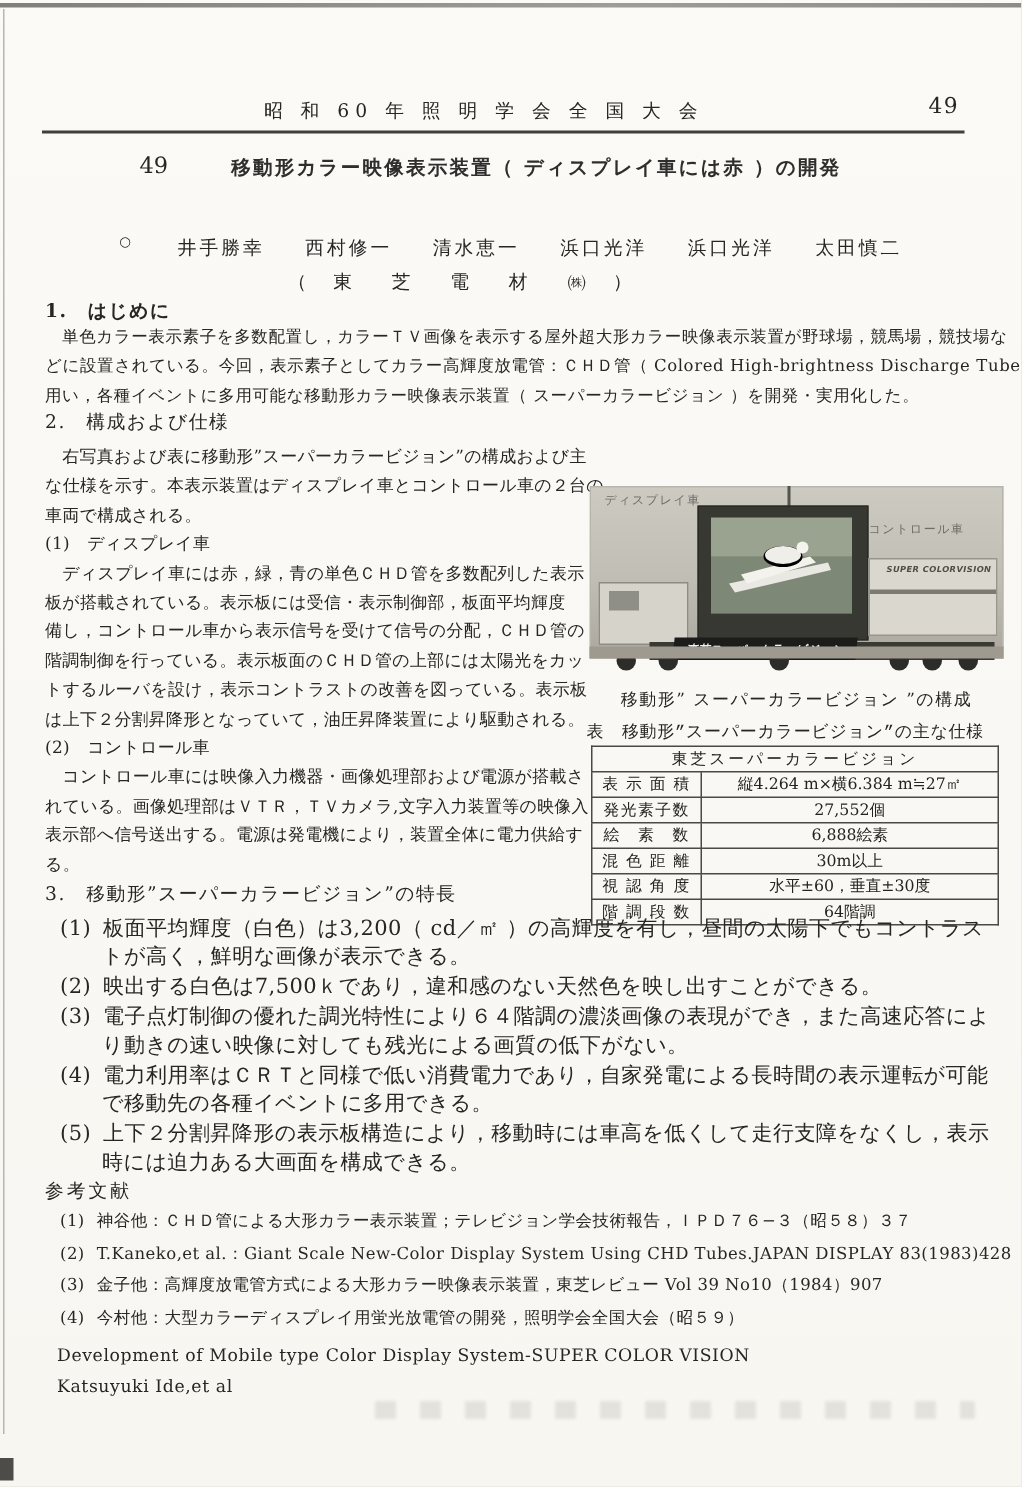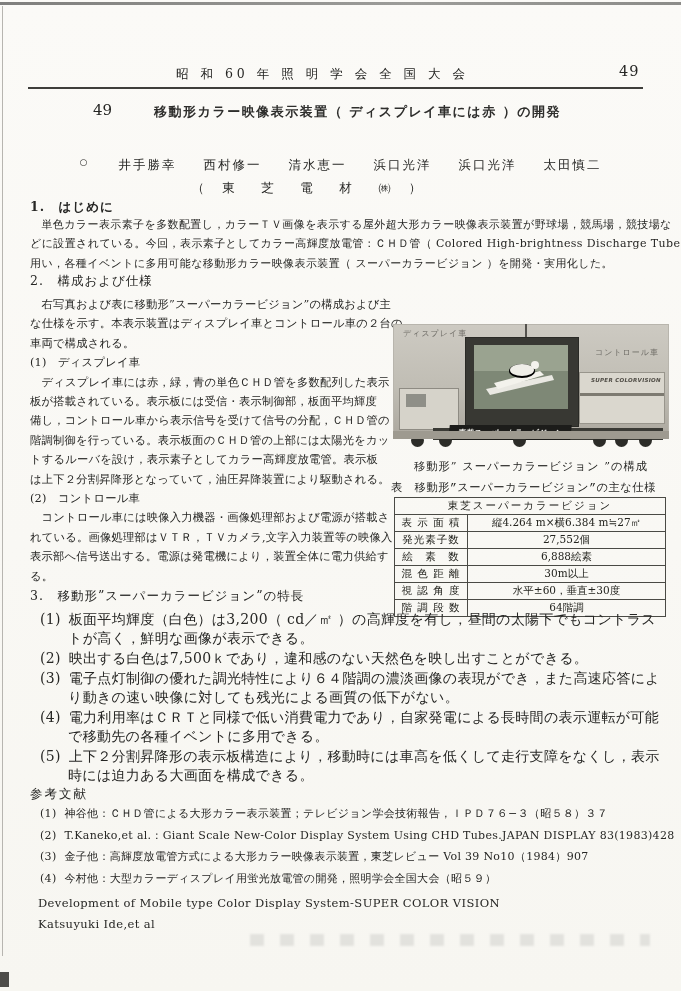--- a/index.html
+++ b/index.html
@@ -33,21 +33,21 @@
   .features{position:absolute;top:610px;left:30px;width:633px;font-size:14px;line-height:19px;letter-spacing:.3px;}
   .feat-item{padding-left:38px;text-indent:-28px;margin-bottom:1px;}
   .feat-num{margin-right:8px;}
   .refs{position:absolute;top:803px;left:30px;width:640px;font-size:11px;line-height:21.5px;letter-spacing:.3px;}
   .ref-item{padding-left:38px;text-indent:-28px;white-space:nowrap;}
   .footer{position:absolute;top:893px;left:38px;font-size:11.5px;line-height:21px;letter-spacing:.4px;}
   
   .photo{position:absolute;top:324px;left:393px;width:276px;height:115px;background:linear-gradient(180deg,#cdcac2 0%,#c0bdb4 55%,#aba79e 100%);box-shadow:0 0 0 1px #b8b5ad inset;}
   .photo-label{position:absolute;font-size:8px;color:#6f6d67;letter-spacing:1px;white-space:nowrap;}
   .lbl-display{top:4px;left:10px;}
-  .lbl-control{top:23px;left:186px;margin-left:16px;}
+  .lbl-control{top:23px;left:186px;}
   .mast{position:absolute;left:132px;top:0px;width:2px;height:14px;background:#55534e;}
   .screen-frame{position:absolute;left:72px;top:13px;width:112px;height:88px;background:#383833;border:1px solid #2a2a26;}
   .screen{position:absolute;left:8px;top:7px;width:94px;height:64px;background:#88917f;overflow:hidden;}
   .banner{position:absolute;left:56px;top:101px;width:122px;height:15px;background:#1c1c1a;color:#f2f1ec;
     font-size:7.5px;font-style:italic;font-weight:bold;display:flex;align-items:center;justify-content:center;
     letter-spacing:.5px;white-space:nowrap;font-family:"DejaVu Sans","Liberation Sans",sans-serif;transform:skewX(-6deg);}
   .cab{position:absolute;left:6px;top:64px;width:58px;height:40px;background:#d6d3ca;border:1px solid #8e8b83;}
   .cab-window{position:absolute;left:6px;top:5px;width:20px;height:13px;background:#8f8f88;}
   .trailer{position:absolute;left:186px;top:48px;width:84px;height:50px;background:#dad7ce;border:1px solid #98958c;}
   .trailer-text{position:absolute;right:3px;top:4px;font-size:5.5px;font-weight:bold;font-style:italic;color:#504d46;
@@ -100,21 +100,21 @@
   <div class="leftcol lines">
 
   <div class="line">　右写真および表に移動形”スーパーカラービジョン”の構成および主</div>
       <div class="line">な仕様を示す。本表示装置はディスプレイ車とコントロール車の２台の</div>
       <div class="line">車両で構成される。</div>
       <div class="line">(1)　ディスプレイ車</div>
       <div class="line">　ディスプレイ車には赤，緑，青の単色ＣＨＤ管を多数配列した表示</div>
       <div class="line">板が搭載されている。表示板には受信・表示制御部，板面平均輝度</div>
       <div class="line">備し，コントロール車から表示信号を受けて信号の分配，ＣＨＤ管の</div>
       <div class="line">階調制御を行っている。表示板面のＣＨＤ管の上部には太陽光をカッ</div>
-      <div class="line">トするルーバを設け，表示素子としてカラー高輝度放電管。表示板</div>
+      <div class="line">トするルーバを設け，表示コントラストの改善を図っている。表示板</div>
       <div class="line">は上下２分割昇降形となっていて，油圧昇降装置により駆動される。</div>
       <div class="line">(2)　コントロール車</div>
       <div class="line">　コントロール車には映像入力機器・画像処理部および電源が搭載さ</div>
       <div class="line">れている。画像処理部はＶＴＲ，ＴＶカメラ,文字入力装置等の映像入</div>
       <div class="line">表示部へ信号送出する。電源は発電機により，装置全体に電力供給す</div>
       <div class="line">る。</div>
     </div>
 
   <div class="photo">
     <span class="photo-label lbl-display">ディスプレイ車</span>

